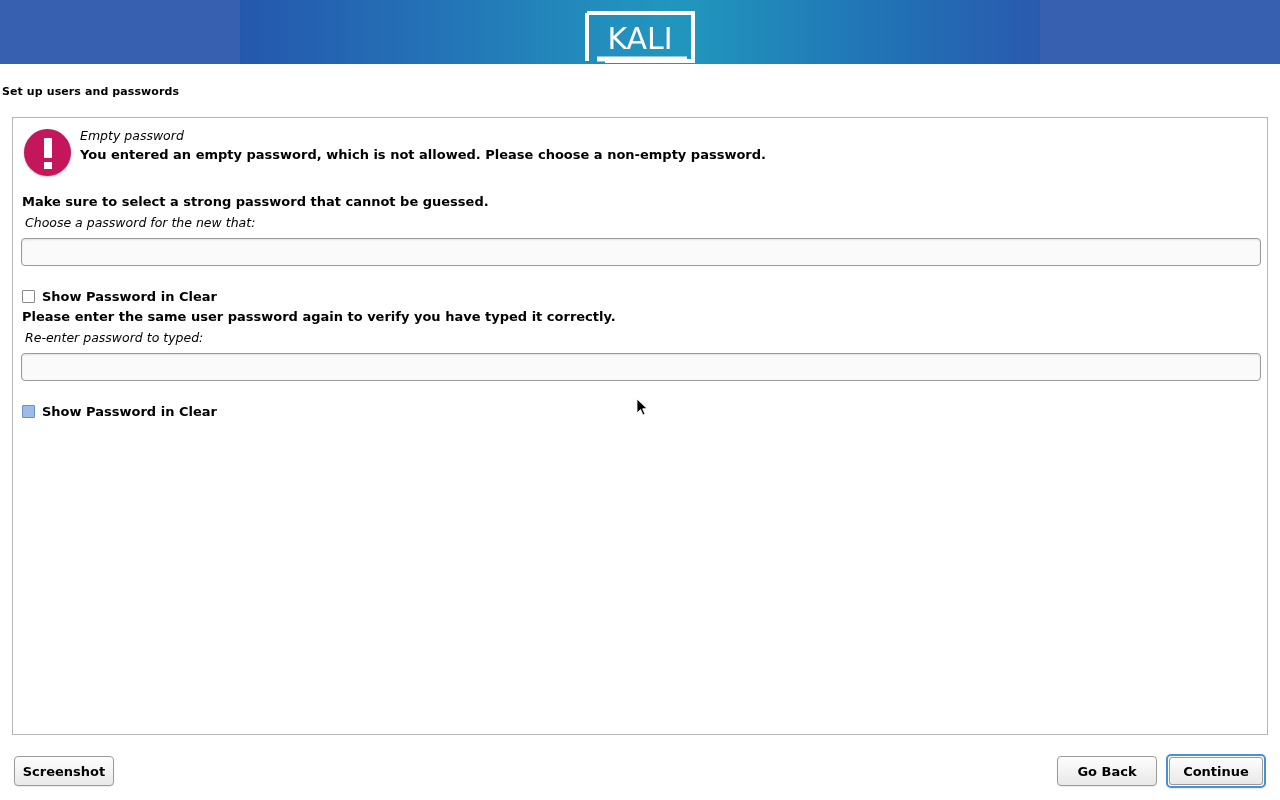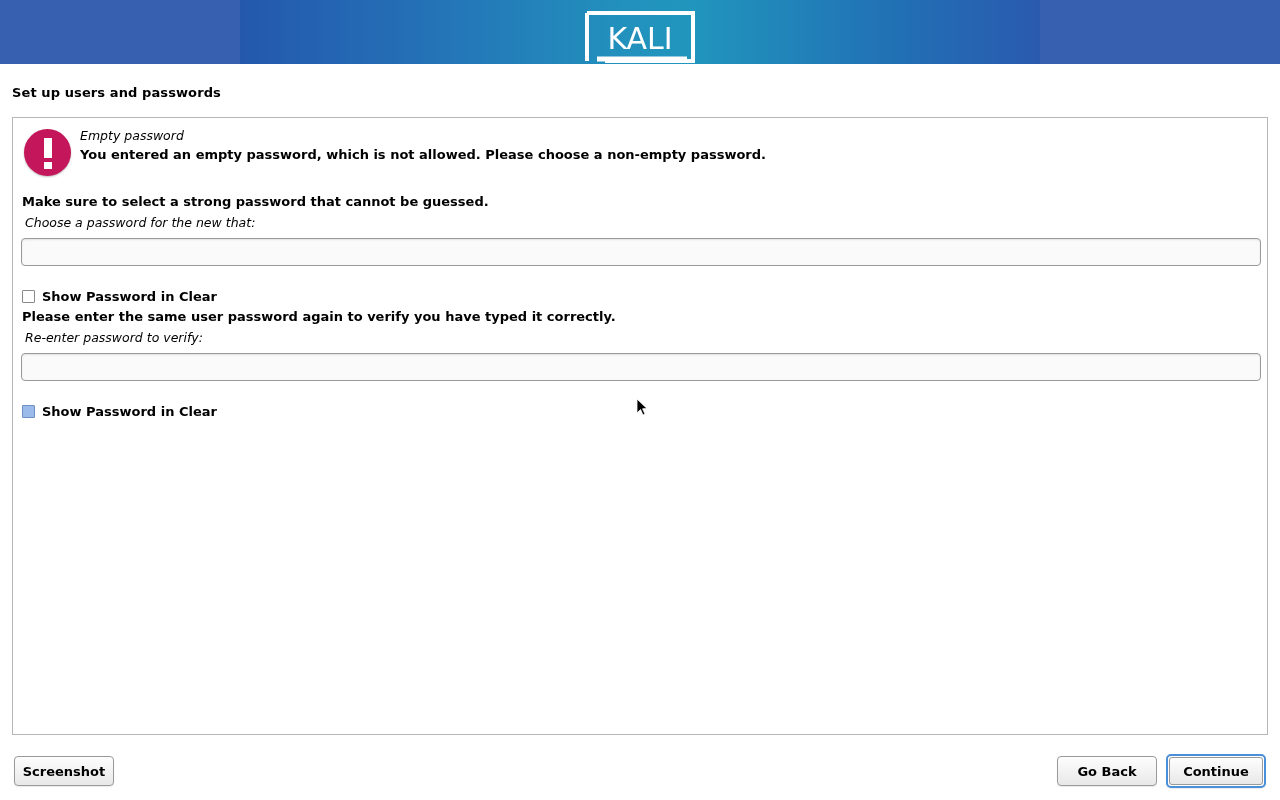--- a/index.html
+++ b/index.html
@@ -33,22 +33,22 @@
   }
   .kali-logo {
     position: absolute;
     left: 583px; top: 9px;
     width: 114px; height: 56px;
   }
 
   
   .page-title {
     position: absolute;
-    left: 12px; top: 85px;
-    font-size: 13px;
+    left: 2px; top: 85px;
+    font-size: 11px;
     font-weight: bold;
     color: #000000;
     letter-spacing: 0.1px;
   }
 
   
   .content-frame {
     position: absolute;
     left: 12px; top: 117px;
     width: 1256px; height: 618px;
@@ -227,21 +227,21 @@
 
   <input class="text-input" type="password" style="left: 8px; top: 120px; width: 1240px;" placeholder="">
 
   <div class="checkbox-row" style="left:9px; top:159px;">
     <div class="checkbox-box"></div>
     <span class="checkbox-label">Show Password in Clear</span>
   </div>
 
   <div class="section-heading" style="left:9px; top:191px;">Please enter the same user password again to verify you have typed it correctly.</div>
 
-  <div class="field-label" style="left:12px; top:212px;">Re-enter password to verify:</div>
+  <div class="field-label" style="left:12px; top:212px;">Re-enter password to typed:</div>
 
   <input class="text-input" type="password" style="left: 8px; top: 235px; width: 1240px;" placeholder="">
 
   <div class="checkbox-row" style="left:9px; top:274px;">
     <div class="checkbox-box focused"></div>
     <span class="checkbox-label">Show Password in Clear</span>
   </div>
 
 </div>
 

